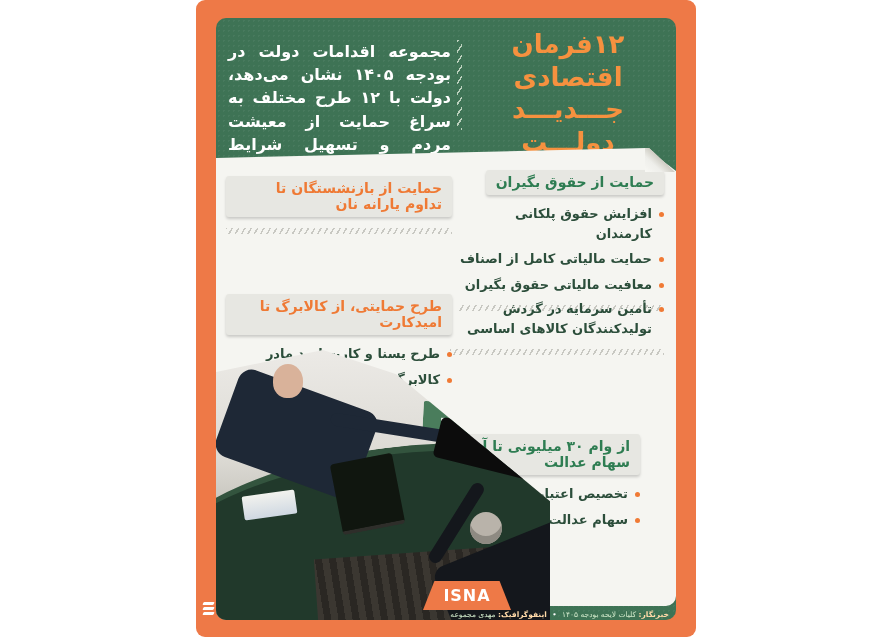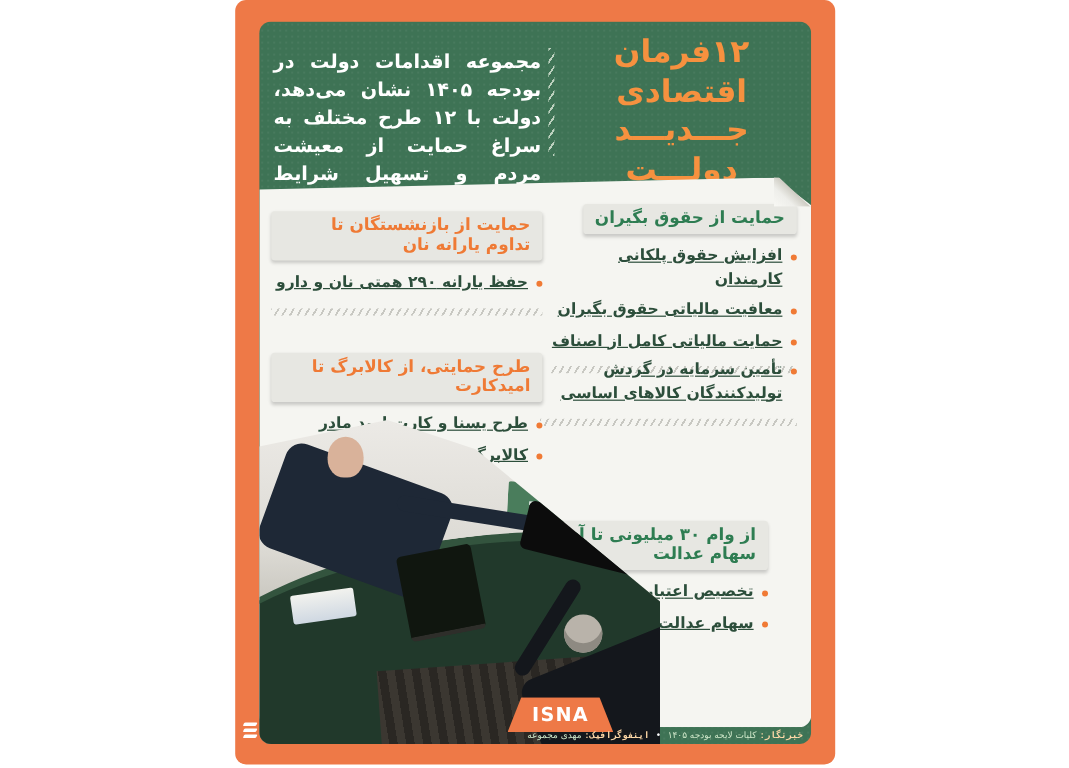--- a/index.html
+++ b/index.html
@@ -27,21 +27,21 @@
   .fold{position:absolute;right:0;top:130px;width:31px;height:24px;
     background:linear-gradient(223deg,transparent 46%,#cfcdc4 48%,#eeeeea 70%,#f8f8f4 100%);z-index:2;}
 
   
   .sec{position:absolute;direction:rtl;}
   .sec-title{display:inline-block;background:#e7e7e2;border-radius:3px;padding:4px 10px 5px;
     font-size:14px;font-weight:bold;box-shadow:0 2px 3px rgba(0,0,0,.18);}
   .sec-title[data-color="green"]{color:#2e7d52;}
   .sec-title[data-color="orange"]{color:#ef7a35;}
   .sec ul{list-style:none;margin:9px 0 0;padding:0;}
-  .sec li{display:flex;gap:7px;direction:rtl;font-size:13px;font-weight:bold;color:#2c4e3b;line-height:1.5;margin-top:6px;text-decoration:underline;}
+  .sec li{display:flex;gap:7px;direction:rtl;font-size:13px;font-weight:bold;color:#2c4e3b;line-height:1.5;margin-top:6px;}
   .dot{flex:none;width:5px;height:5px;border-radius:50%;background:#f07a35;margin-top:8px;}
   .hatch{margin-top:11px;height:6px;width:100%;
     background:repeating-linear-gradient(-60deg,#c8c8c2 0 1.5px,transparent 1.5px 5.5px);}
 
   .s0{right:12px;top:22px;width:206px;}
   .s1{left:10px;top:28px;width:226px;}
   .s2{right:12px;top:142px;width:214px;}
   .s3{left:10px;top:146px;width:226px;}
   .s4{right:36px;top:286px;width:252px;}
 
@@ -64,21 +64,21 @@
   .p-papers{position:absolute;left:8%;top:53%;width:16%;height:9%;background:linear-gradient(#f2f2ee,#cfd8e2);transform:rotate(-8deg);border-radius:2px;}
   .p-head2{position:absolute;left:76%;top:60%;width:32px;height:32px;border-radius:50%;background:#b9b3aa;box-shadow:inset 0 -8px 0 #8e8a82;}
   .p-body2{position:absolute;left:68%;top:70%;width:45%;height:34%;background:#14171c;border-radius:12px;transform:rotate(-22deg);}
   .p-arm2{position:absolute;left:70%;top:47%;width:13px;height:34%;background:#14171c;border-radius:7px;transform:rotate(32deg);}
 
   
   .isna-tab{position:absolute;left:227px;bottom:27px;width:88px;height:29px;background:#ee7947;z-index:5;
     clip-path:polygon(13% 0,87% 0,100% 100%,0 100%);display:flex;align-items:center;justify-content:center;}
   .isna-tab span{color:#ffffff;font-weight:bold;font-size:16px;letter-spacing:1px;}
   .credits{position:absolute;right:27px;bottom:19px;z-index:5;direction:rtl;font-size:7.5px;line-height:1;white-space:nowrap;}
-  .credits .lbl{color:#ffd9a8;font-weight:bold;font-family:Liberation Mono, monospace;}
+  .credits .lbl{color:#ffd9a8;font-weight:bold;}
   .credits .val{color:#cfe7c9;}
   .credits .sep{color:#ffffff;margin:0 3px;}
   .isna-mark{position:absolute;left:7px;bottom:22px;z-index:6;}
   .isna-mark i{display:block;width:11px;height:3px;background:#ffffff;transform:skewX(-24deg);margin-top:2px;border-radius:1px;}
 </style>
 </head>
 <body>
 
 <div class="page">
   <div class="card">
@@ -98,37 +98,33 @@
 
         <div class="sec s0">
           <span class="sec-title" data-color="green">حمایت از حقوق بگیران</span>
           <ul>
             <li>
                 <span class="dot"></span>
                 <span>افزایش حقوق پلکانی کارمندان</span>
               </li>
             <li>
                 <span class="dot"></span>
+                <span>حمایت مالیاتی کامل از اصناف</span>
+              </li>
+            <li>
+                <span class="dot"></span>
                 <span>معافیت مالیاتی حقوق بگیران</span>
-              </li>
-            <li>
-                <span class="dot"></span>
-                <span>حمایت مالیاتی کامل از اصناف</span>
               </li>
           </ul>
           <div class="hatch"></div>
         </div>
 
         <div class="sec s1">
           <span class="sec-title" data-color="orange">حمایت از بازنشستگان تا تداوم یارانه نان</span>
           <ul>
-            <li>
-                <span class="dot"></span>
-                <span>حفظ یارانه ۲۹۰ همتی نان و دارو</span>
-              </li>
           </ul>
           <div class="hatch"></div>
         </div>
 
         <div class="sec s2">
           <ul>
             <li>
                 <span class="dot"></span>
                 <span>تأمین سرمایه در گردش تولیدکنندگان کالاهای اساسی</span>
               </li>

